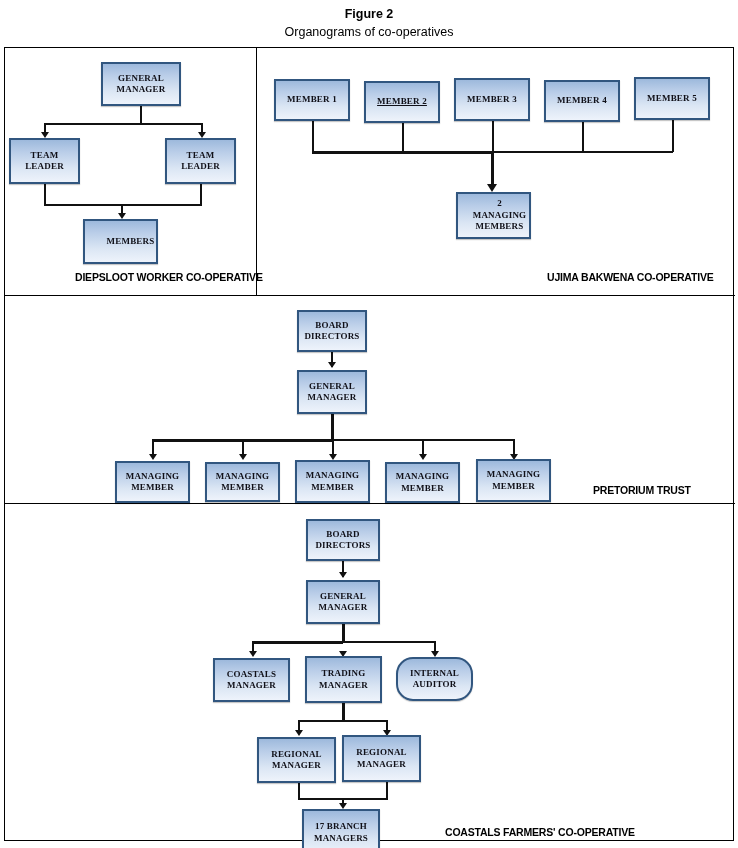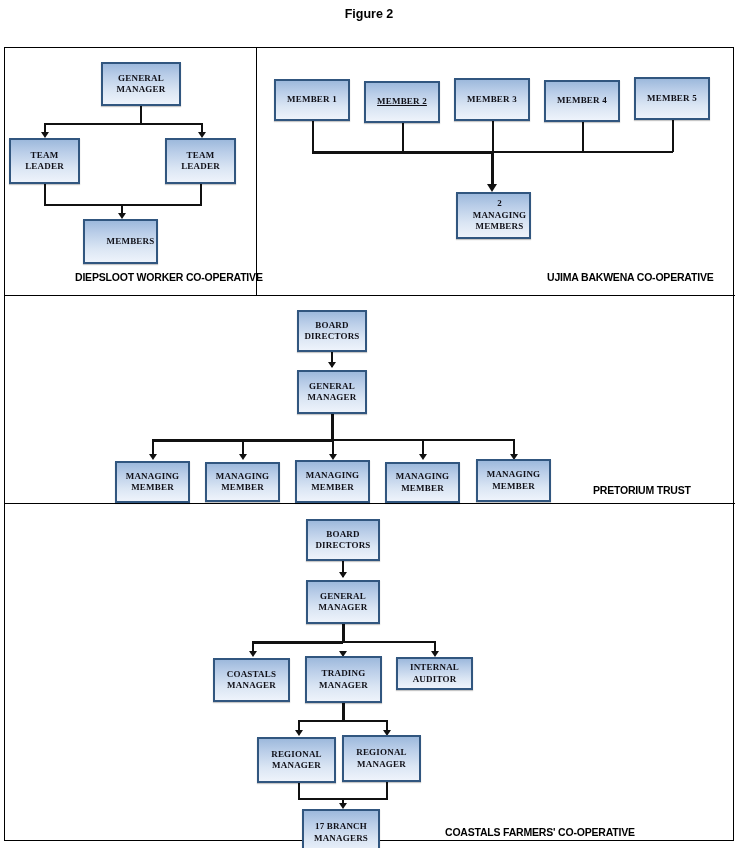--- a/index.html
+++ b/index.html
@@ -108,20 +108,21 @@
     border-left-width: 5.5px;
     border-right-width: 5.5px;
     border-top-width: 8px;
   }
 </style>
 </head>
 <body>
 
 <div class="fig-head">
   <div class="fig-title">Figure 2</div>
+  <div class="fig-sub">Organograms of co-operatives</div>
 </div>
 
 <div class="frame">
 
   <div class="panel sep-bottom sep-right" style="left:0; top:0; width:252px; height:248px;">
 
     <div class="node" style="left:96px; top:14px; width:80px; height:44px;">
       <span>GENERAL MANAGER</span>
     </div>
 
@@ -261,21 +262,21 @@
     <div class="arw" style="left:244px; top:147px;"></div>
     <div class="arw" style="left:334px; top:147px;"></div>
     <div class="arw" style="left:426px; top:147px;"></div>
 
     <div class="node" style="left:208px; top:154px; width:77px; height:44px;">
       <span>COASTALS MANAGER</span>
     </div>
     <div class="node" style="left:300px; top:152px; width:77px; height:47px;">
       <span>TRADING MANAGER</span>
     </div>
-    <div class="node" style="left:391px; top:153px; width:77px; height:33px;">
+    <div class="node" style="left:391px; top:153px; width:77px; height:44px;border-radius:17px;">
       <span>INTERNAL AUDITOR</span>
     </div>
 
     <div class="ln thick v" style="left:337px; top:199px; height:19px;"></div>
     <div class="ln h" style="left:293px; top:216px; width:90px;"></div>
     <div class="ln v" style="left:293px; top:216px; height:13px;"></div>
     <div class="ln v" style="left:381px; top:216px; height:13px;"></div>
     <div class="arw" style="left:290px; top:226px;"></div>
     <div class="arw" style="left:378px; top:226px;"></div>
 

